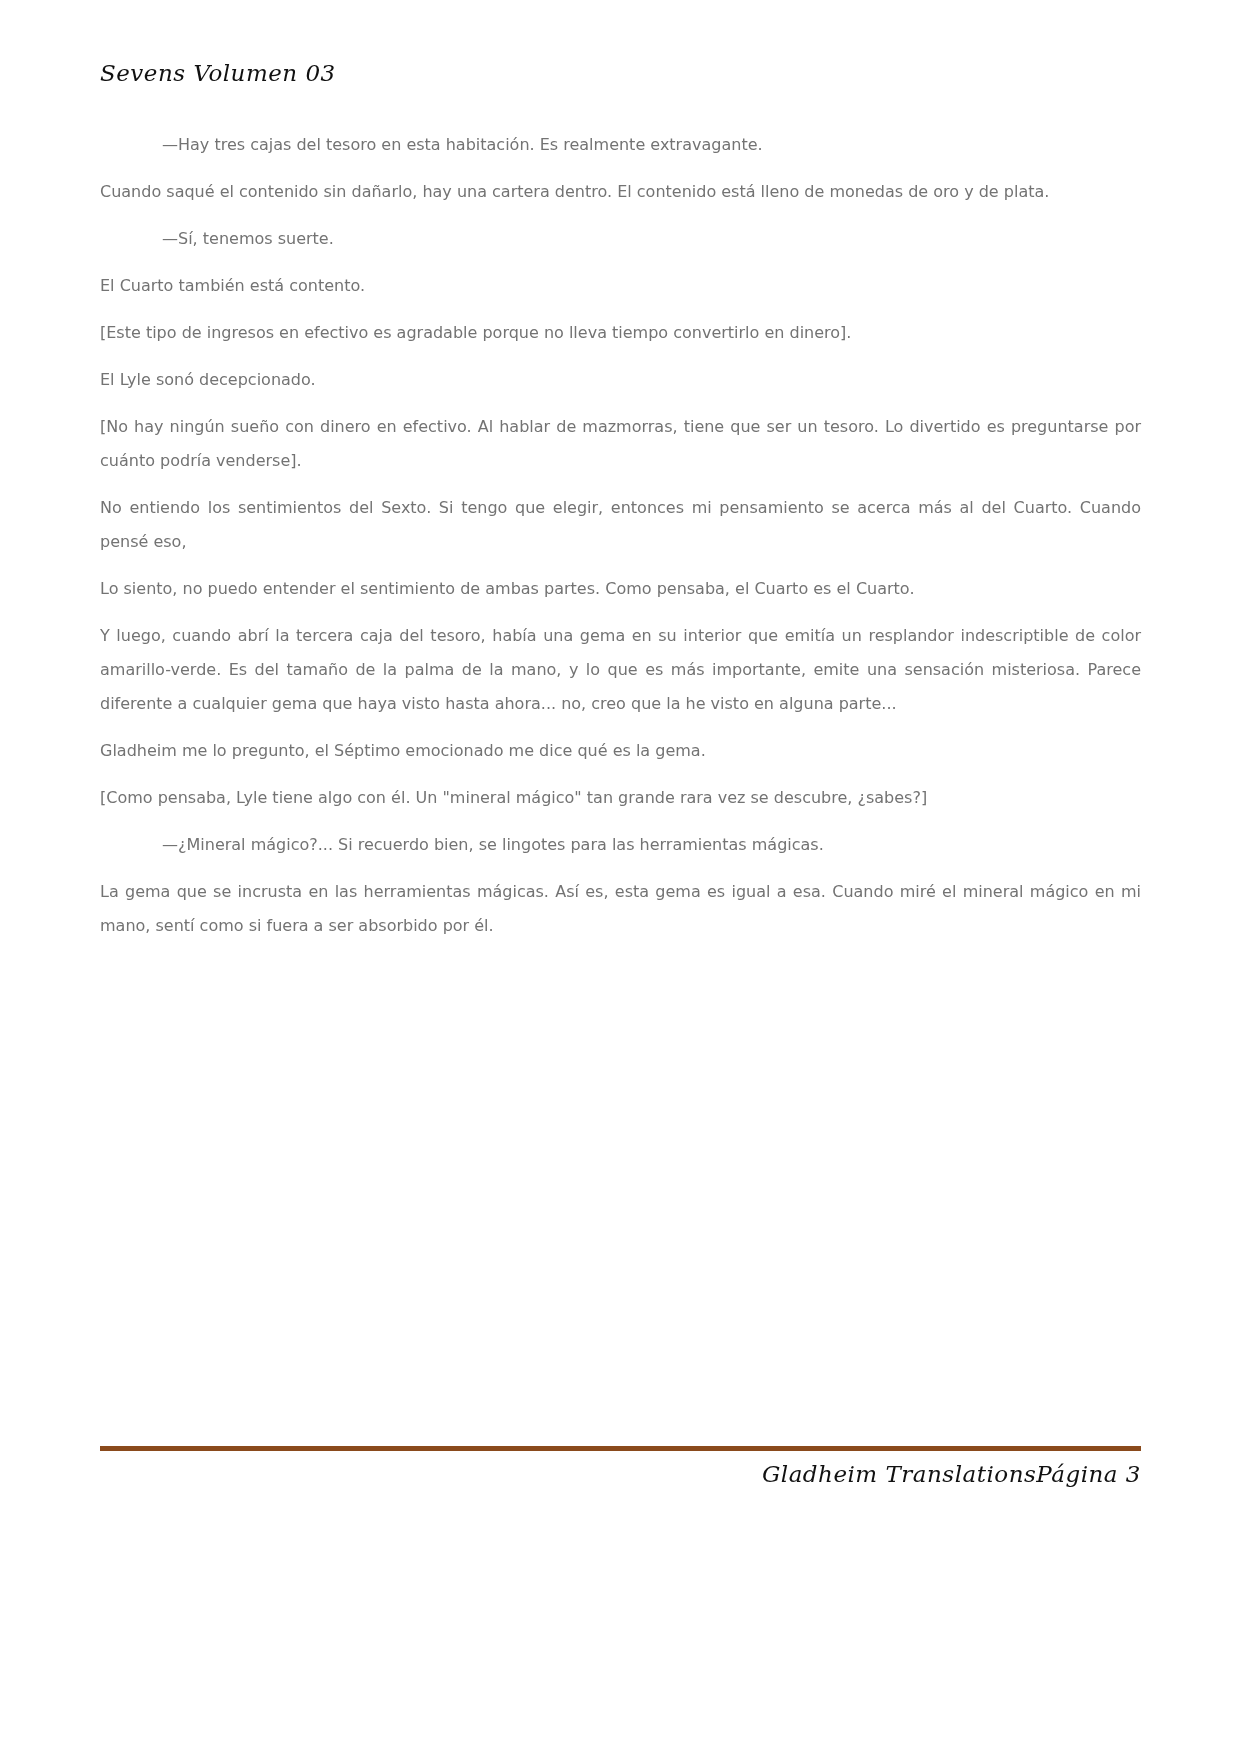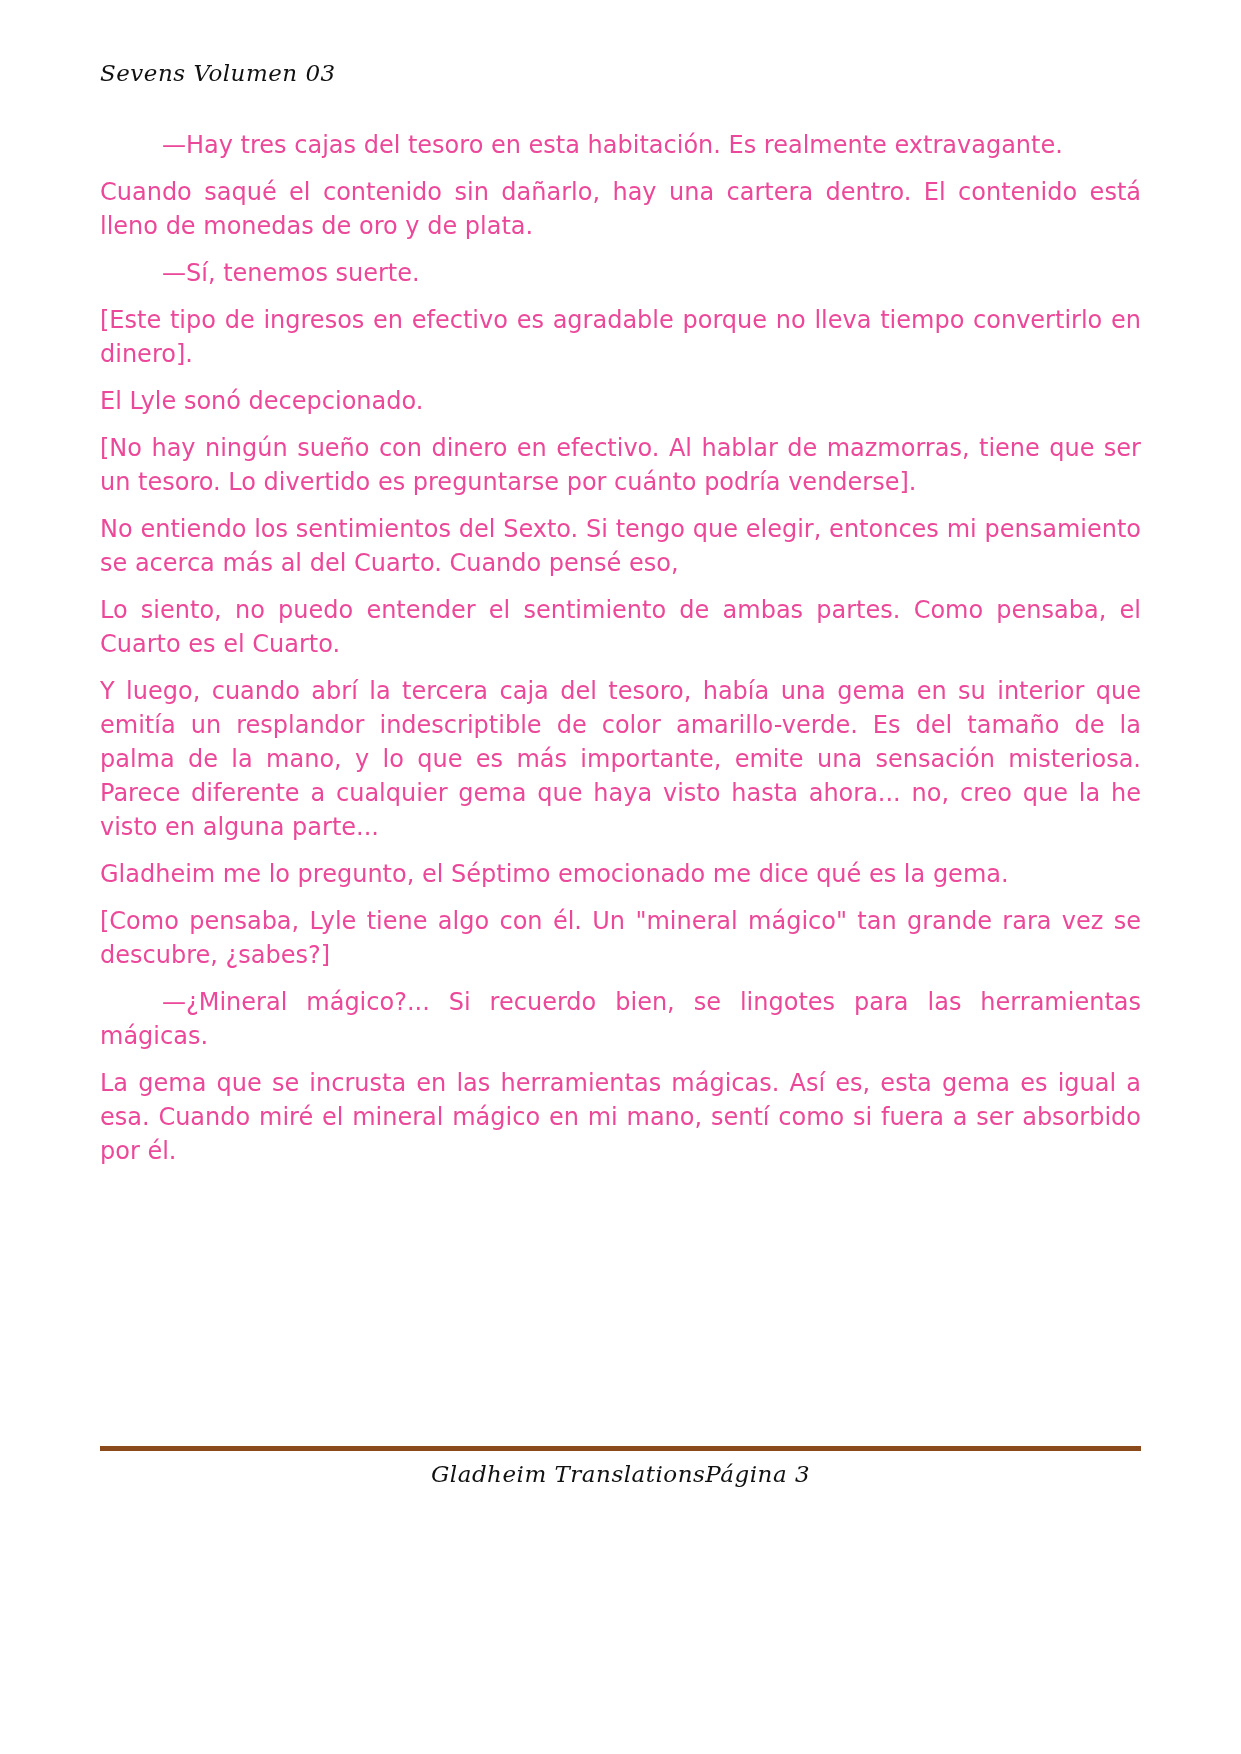--- a/index.html
+++ b/index.html
@@ -32,60 +32,61 @@
     letter-spacing: 0.5px;
   }
   .document-body {
     position: absolute;
     top: 128px;
     left: 100px;
     width: 1041px;
   }
   .para {
     margin: 0 0 13px 0;
-    font-size: 24px;
+    font-size: 16px;
     line-height: 34px;
     text-align: justify;
-    color: #ec4899;
+    color: #737373;
   }
   .para.indent {
     text-indent: 62px;
   }
   .page-footer {
     position: absolute;
     left: 100px;
     right: 100px;
     top: 1446px;
   }
   .footer-rule {
     height: 3px;
     border-top: 4px solid #8a4a1c;
     border-bottom: 1px solid #8a4a1c;
   }
   .footer-row {
     margin-top: 10px;
     display: flex;
-    justify-content: center;
+    justify-content: flex-end;
     align-items: baseline;
   }
 </style>
 </head>
 <body>
 
 <div class="page">
 
   <header class="page-header">
     <span class="script-text">Sevens Volumen 03</span>
   </header>
 
   <main class="document-body">
 
   <p class="para indent">—Hay tres cajas del tesoro en esta habitación. Es realmente extravagante.</p>
       <p class="para">Cuando saqué el contenido sin dañarlo, hay una cartera dentro. El contenido está lleno de monedas de oro y de plata.</p>
       <p class="para indent">—Sí, tenemos suerte.</p>
+      <p class="para">El Cuarto también está contento.</p>
       <p class="para">[Este tipo de ingresos en efectivo es agradable porque no lleva tiempo convertirlo en dinero].</p>
       <p class="para">El Lyle sonó decepcionado.</p>
       <p class="para">[No hay ningún sueño con dinero en efectivo. Al hablar de mazmorras, tiene que ser un tesoro. Lo divertido es preguntarse por cuánto podría venderse].</p>
       <p class="para">No entiendo los sentimientos del Sexto. Si tengo que elegir, entonces mi pensamiento se acerca más al del Cuarto. Cuando pensé eso,</p>
       <p class="para">Lo siento, no puedo entender el sentimiento de ambas partes. Como pensaba, el Cuarto es el Cuarto.</p>
       <p class="para">Y luego, cuando abrí la tercera caja del tesoro, había una gema en su interior que emitía un resplandor indescriptible de color amarillo-verde. Es del tamaño de la palma de la mano, y lo que es más importante, emite una sensación misteriosa. Parece diferente a cualquier gema que haya visto hasta ahora... no, creo que la he visto en alguna parte...</p>
       <p class="para">Gladheim me lo pregunto, el Séptimo emocionado me dice qué es la gema.</p>
       <p class="para">[Como pensaba, Lyle tiene algo con él. Un "mineral mágico" tan grande rara vez se descubre, ¿sabes?]</p>
       <p class="para indent">—¿Mineral mágico?... Si recuerdo bien, se lingotes para las herramientas mágicas.</p>
       <p class="para">La gema que se incrusta en las herramientas mágicas. Así es, esta gema es igual a esa. Cuando miré el mineral mágico en mi mano, sentí como si fuera a ser absorbido por él.</p>

